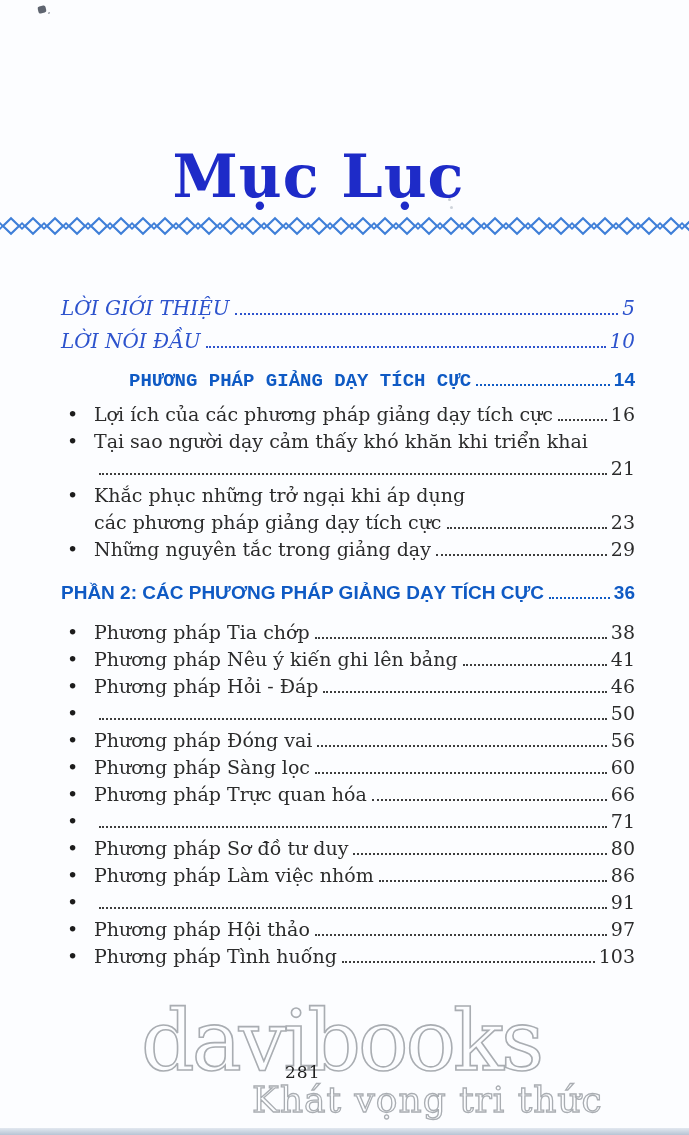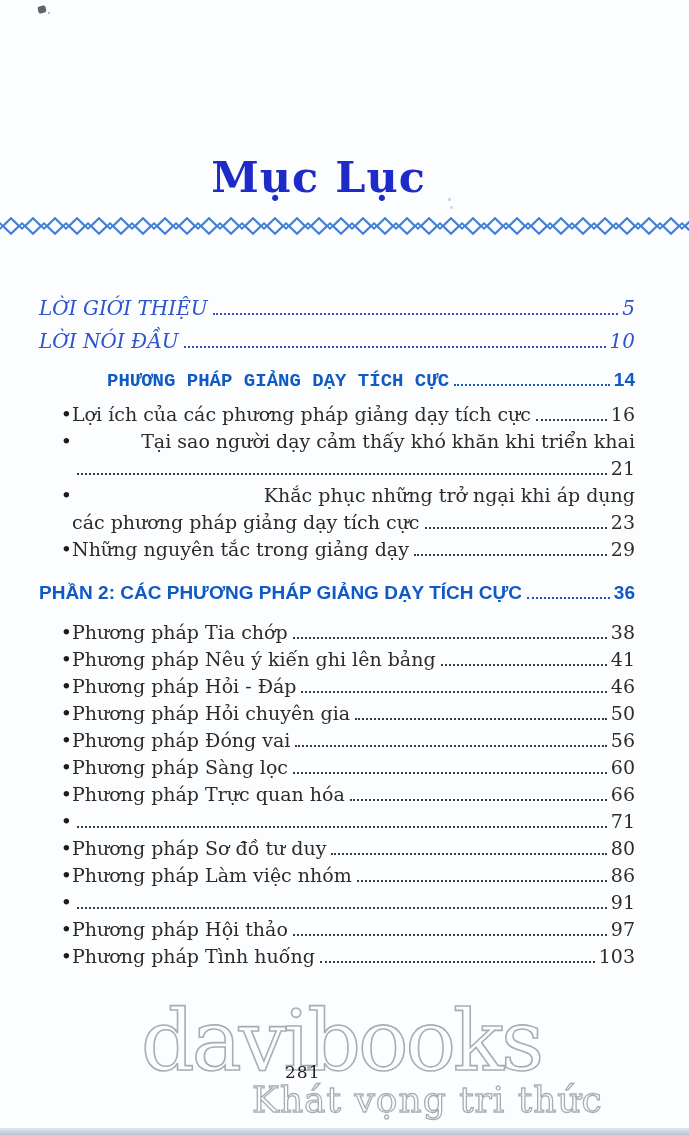--- a/index.html
+++ b/index.html
@@ -21,27 +21,27 @@
     position:absolute;left:448px;top:198px;width:3px;height:3px;
     background:#9aa3ad;border-radius:50%;
     box-shadow:2px 8px 0 0 #aab2bc;opacity:.55;
   }
   .title{
     margin:148px 0 0;
     text-align:center;
     padding-right:52px;
     font-family:"DejaVu Serif", serif;
     font-weight:700;
-    font-size:43px;
+    font-size:59px;
     line-height:58px;
     letter-spacing:1px;
     color:#1e2bc8;
   }
   .divider{margin-top:10px;line-height:0;}
-  .toc{margin:56px 54px 0 39px;color:#2b2b2b;text-align:right;}
+  .toc{margin:56px 54px 0 61px;color:#2b2b2b;}
   .row{display:flex;align-items:baseline;}
   .leader{flex:1 1 auto;border-bottom:2px dotted #3d3d3d;margin:0 4px 0 5px;min-width:12px;}
   .leader.blue{border-color:#2d53cd;}
   .leader.hblue{border-color:#0f5ac4;}
   
   .it{
     font-style:italic;
     font-size:20px;
     line-height:33px;
     color:#2d53cd;
@@ -214,21 +214,20 @@
           <span class="leader"></span>
           <span class="pg">46</span>
         </div>
           </div>
       </div>
 
       <div class="item">
         <span class="bullet">•</span>
         <div class="icontent">
             <div class="row">
-          <span>Phương pháp Hỏi chuyên gia</span>
           <span class="leader"></span>
           <span class="pg">50</span>
         </div>
           </div>
       </div>
 
       <div class="item">
         <span class="bullet">•</span>
         <div class="icontent">
             <div class="row">

